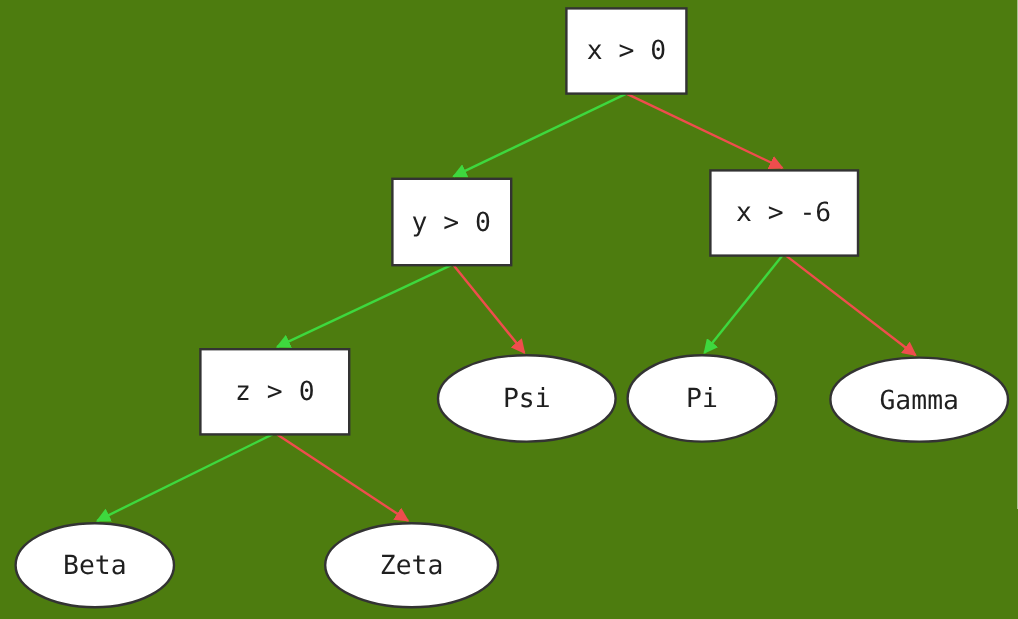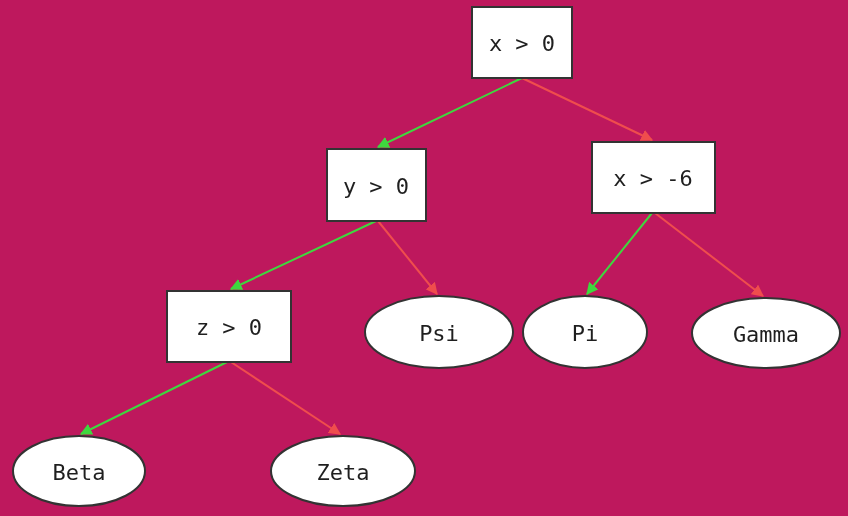--- a/index.html
+++ b/index.html
@@ -8,21 +8,21 @@
     background: #ffffff;
     width: 848px;
     height: 516px;
     overflow: hidden;
     font-family: "DejaVu Sans Mono", monospace;
   }
   .canvas {
     position: relative;
     width: 848px;
     height: 516px;
-    background: #be185d;
+    background: #4d7c0f;
   }
   svg { display: block; }
   .node-shape {
     fill: #ffffff;
     stroke-width: 2;
   }
   .node-label {
     font-family: "DejaVu Sans Mono", monospace;
     font-size: 22px;
     fill: #1f1f1f;

